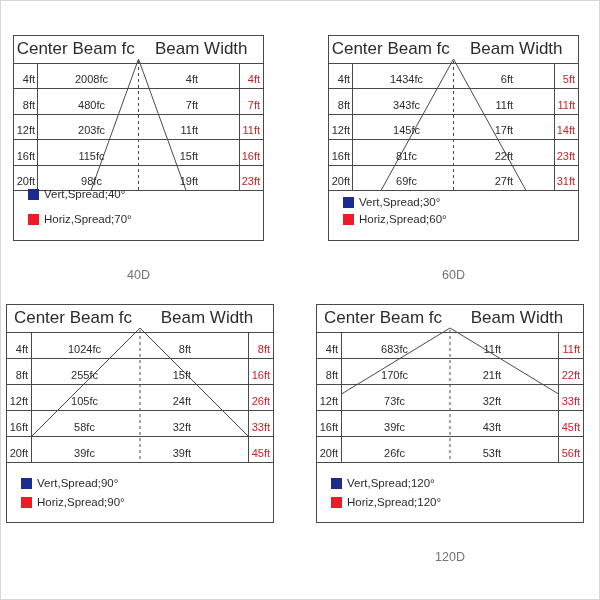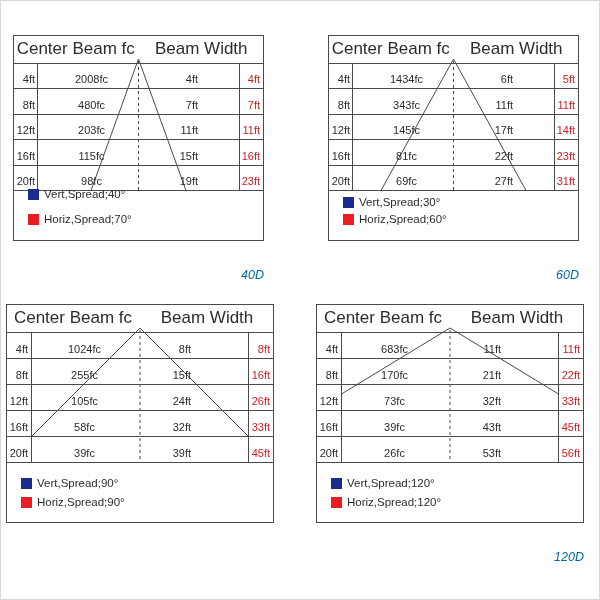--- a/index.html
+++ b/index.html
@@ -19,21 +19,21 @@
   .row{position:absolute;left:0;right:0;height:14px;font-size:11px;line-height:13px;}
   .c-dist{position:absolute;left:0;width:22px;text-align:right;}
   .c-fc{position:absolute;left:40px;width:77px;text-align:center;}
   .c-bw{position:absolute;left:130px;width:55px;text-align:right;}
   .c-red{position:absolute;right:4px;width:34px;text-align:right;color:#cc2127;}
   .legend-item{position:absolute;left:15px;display:flex;align-items:center;gap:5px;
        font-size:11.5px;line-height:13px;white-space:nowrap;}
   .sq{width:11px;height:11px;flex:0 0 auto;}
   .sq-blue{background:#1b2c8e;}
   .sq-red{background:#ec1c24;}
-  .caption{position:absolute;font-size:12.5px;text-align:right;color:#0369a1;font-style:italic;}
+  .caption{position:absolute;font-size:12.5px;text-align:center;color:#737373;}
 </style>
 </head>
 <body>
 
 <div id="page">
 
   <div class="panel" style="left:12px;top:34px;width:251px;height:206px">
     <svg width="251" height="206" viewBox="0 0 251 206">
       <g stroke="#4a4a4a" stroke-width="1" fill="none" shape-rendering="crispEdges">
         <rect x="0.5" y="0.5" width="250" height="205"></rect>

